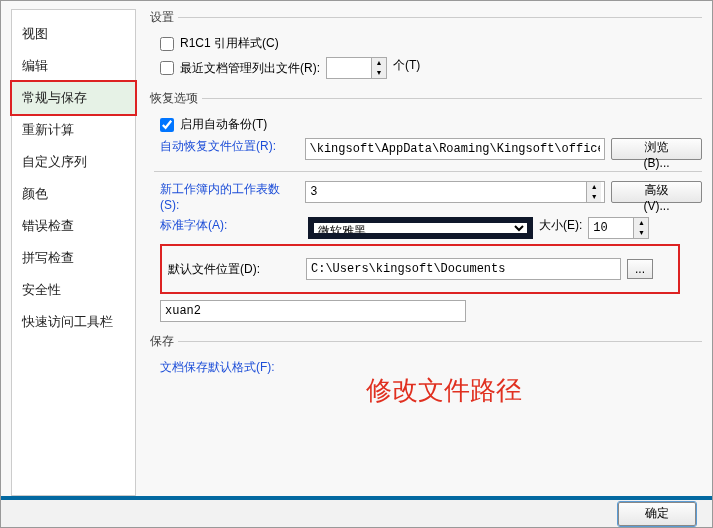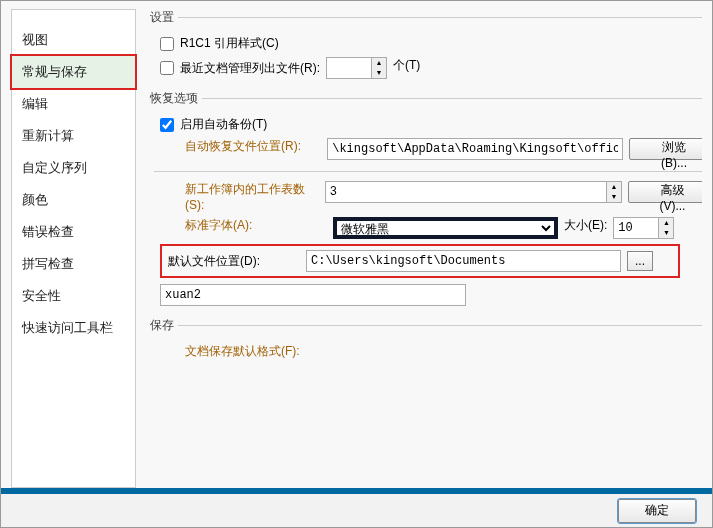--- a/index.html
+++ b/index.html
@@ -16,21 +16,21 @@
     flex: 1;
     display: flex;
     overflow: hidden;
     padding: 8px 10px 0 10px;
   }
   .sidebar {
     width: 125px;
     background: #fff;
     border: 1px solid #ccc;
     border-right: 1px solid #ccc;
-    padding: 14px 0;
+    padding: 8px 0;
   }
   .sidebar .item {
     padding: 7px 10px;
     cursor: default;
     color: #222;
     font-size: 13px;
   }
   .sidebar .item.selected {
     background: #e6f2e6;
     border: 2px solid #d22;
@@ -55,53 +55,52 @@
     padding: 0 4px 0 0;
     color: #404040;
   }
   .row {
     display: flex;
     margin: 3px 0 5px 10px;
     gap: 6px;
   }
   .row .lbl {
     width: 142px;
-    color: #a16207;
-    margin-left: 25px;
+    color: #1d4ed8;
   }
   input[type="text"] {
     height: 22px;
     border: 1px solid #aaa;
     padding: 0 4px;
     font-family: Consolas, "Courier New", monospace;
     font-size: 12px;
   }
   select {
     height: 22px;
-    border: 4px solid #0f172a;
+    border: 6px solid #0f172a;
     font-size: 12px;
     background: #fff;
   }
   .btn {
     height: 22px;
     min-width: 72px;
     padding: 0 20px;
     border: 1px solid #888;
     background: linear-gradient(#fdfdfd,#e8e8e8);
     font-size: 12px;
     cursor: default;
     border-radius: 2px;
   }
   .checkbox {
     display: inline-flex; align-items: center; gap: 6px;
   }
   .checkbox input { width: 14px; height: 14px; }
   .red-box {
     border: 2px solid #d22;
-    padding: 4px 6px;
+    padding: 12px 6px;
     margin-left: 10px;
     display: flex;
     align-items: center;
     gap: 6px;
     width: 520px;
   }
   .red-box .lbl { width: 132px; }
   .browse-small {
     width: 26px; height: 20px;
     border: 1px solid #888;
@@ -111,22 +110,22 @@
   }
   .annotation {
     position: absolute;
     top: 364px;
     left: 230px;
     color: #e03020;
     font-size: 26px;
     font-family: SimSun, serif;
   }
   .footer {
-    height: 39px;
-    border-top: 6px solid #0369a1;
+    height: 31px;
+    border-top: 4px solid #0369a1;
     background: #f2f2f2;
     display: flex;
     justify-content: flex-end;
     align-items: center;
     gap: 12px;
     padding: 0 16px;
   }
   .footer .btn { min-width: 78px; height: 24px; }
   .footer .btn.primary { outline: 1px solid #5a9bd4; }
   .spin-wrap {
@@ -137,22 +136,22 @@
   .spin-btns { display: flex; flex-direction: column; border-left: 1px solid #aaa; }
   .spin-btns span { font-size: 7px; line-height: 10px; width: 14px; text-align: center; background: #eee; cursor: default; }
 </style>
 </head>
 <body>
 
 <div class="dialog">
   <div class="dialog-body">
     <div class="sidebar">
       <div class="item">视图</div>
+      <div class="item">编辑</div>
       <div class="item selected">常规与保存</div>
-      <div class="item">编辑</div>
       <div class="item">重新计算</div>
       <div class="item">自定义序列</div>
       <div class="item">颜色</div>
       <div class="item">错误检查</div>
       <div class="item">拼写检查</div>
       <div class="item">安全性</div>
       <div class="item">快速访问工具栏</div>
     </div>
 
     <div class="content">
@@ -235,19 +234,20 @@
         </div>
       </fieldset>
 
       <fieldset>
         <legend>保存</legend>
         <div class="row">
           <span class="lbl" style="width:200px">文档保存默认格式(F):</span>
         </div>
       </fieldset>
 
+      <div class="annotation">修改文件路径</div>
     </div>
   </div>
 
   <div class="footer">
     <button class="btn primary">确定</button>
   </div>
 </div>
 
 </body></html>

